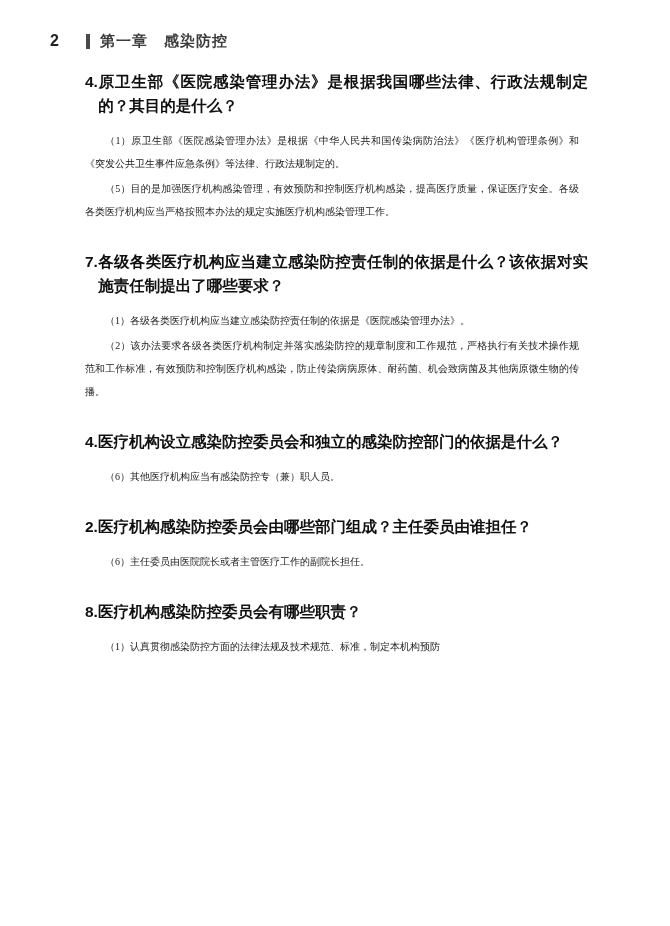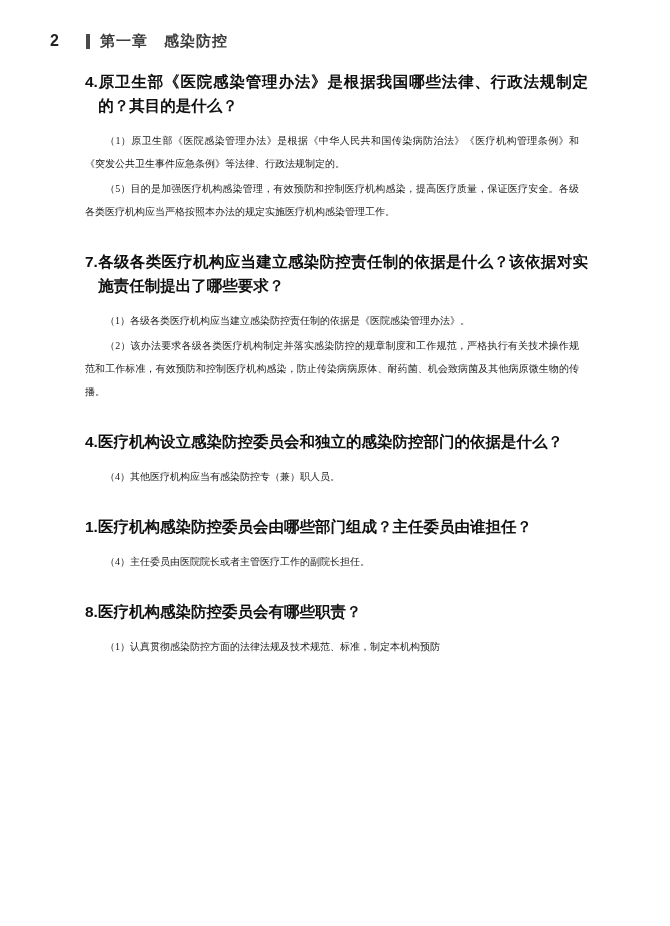--- a/index.html
+++ b/index.html
@@ -92,26 +92,26 @@
     </section>
 
     <section class="qa-section">
       <h2 class="question">7.各级各类医疗机构应当建立感染防控责任制的依据是什么？该依据对实施责任制提出了哪些要求？</h2>
       <p class="answer">（1）各级各类医疗机构应当建立感染防控责任制的依据是《医院感染管理办法》。</p>
       <p class="answer">（2）该办法要求各级各类医疗机构制定并落实感染防控的规章制度和工作规范，严格执行有关技术操作规范和工作标准，有效预防和控制医疗机构感染，防止传染病病原体、耐药菌、机会致病菌及其他病原微生物的传播。</p>
     </section>
 
     <section class="qa-section">
       <h2 class="question">4.医疗机构设立感染防控委员会和独立的感染防控部门的依据是什么？</h2>
-      <p class="answer">（4）其他医疗机构应当有感染防控专（兼）职人员。</p>
+      <p class="answer">（6）其他医疗机构应当有感染防控专（兼）职人员。</p>
     </section>
 
     <section class="qa-section">
-      <h2 class="question">1.医疗机构感染防控委员会由哪些部门组成？主任委员由谁担任？</h2>
-      <p class="answer">（4）主任委员由医院院长或者主管医疗工作的副院长担任。</p>
+      <h2 class="question">2.医疗机构感染防控委员会由哪些部门组成？主任委员由谁担任？</h2>
+      <p class="answer">（6）主任委员由医院院长或者主管医疗工作的副院长担任。</p>
     </section>
 
     <section class="qa-section">
       <h2 class="question">8.医疗机构感染防控委员会有哪些职责？</h2>
       <p class="answer">（1）认真贯彻感染防控方面的法律法规及技术规范、标准，制定本机构预防</p>
     </section>
 
   </div>
 </div>
 

